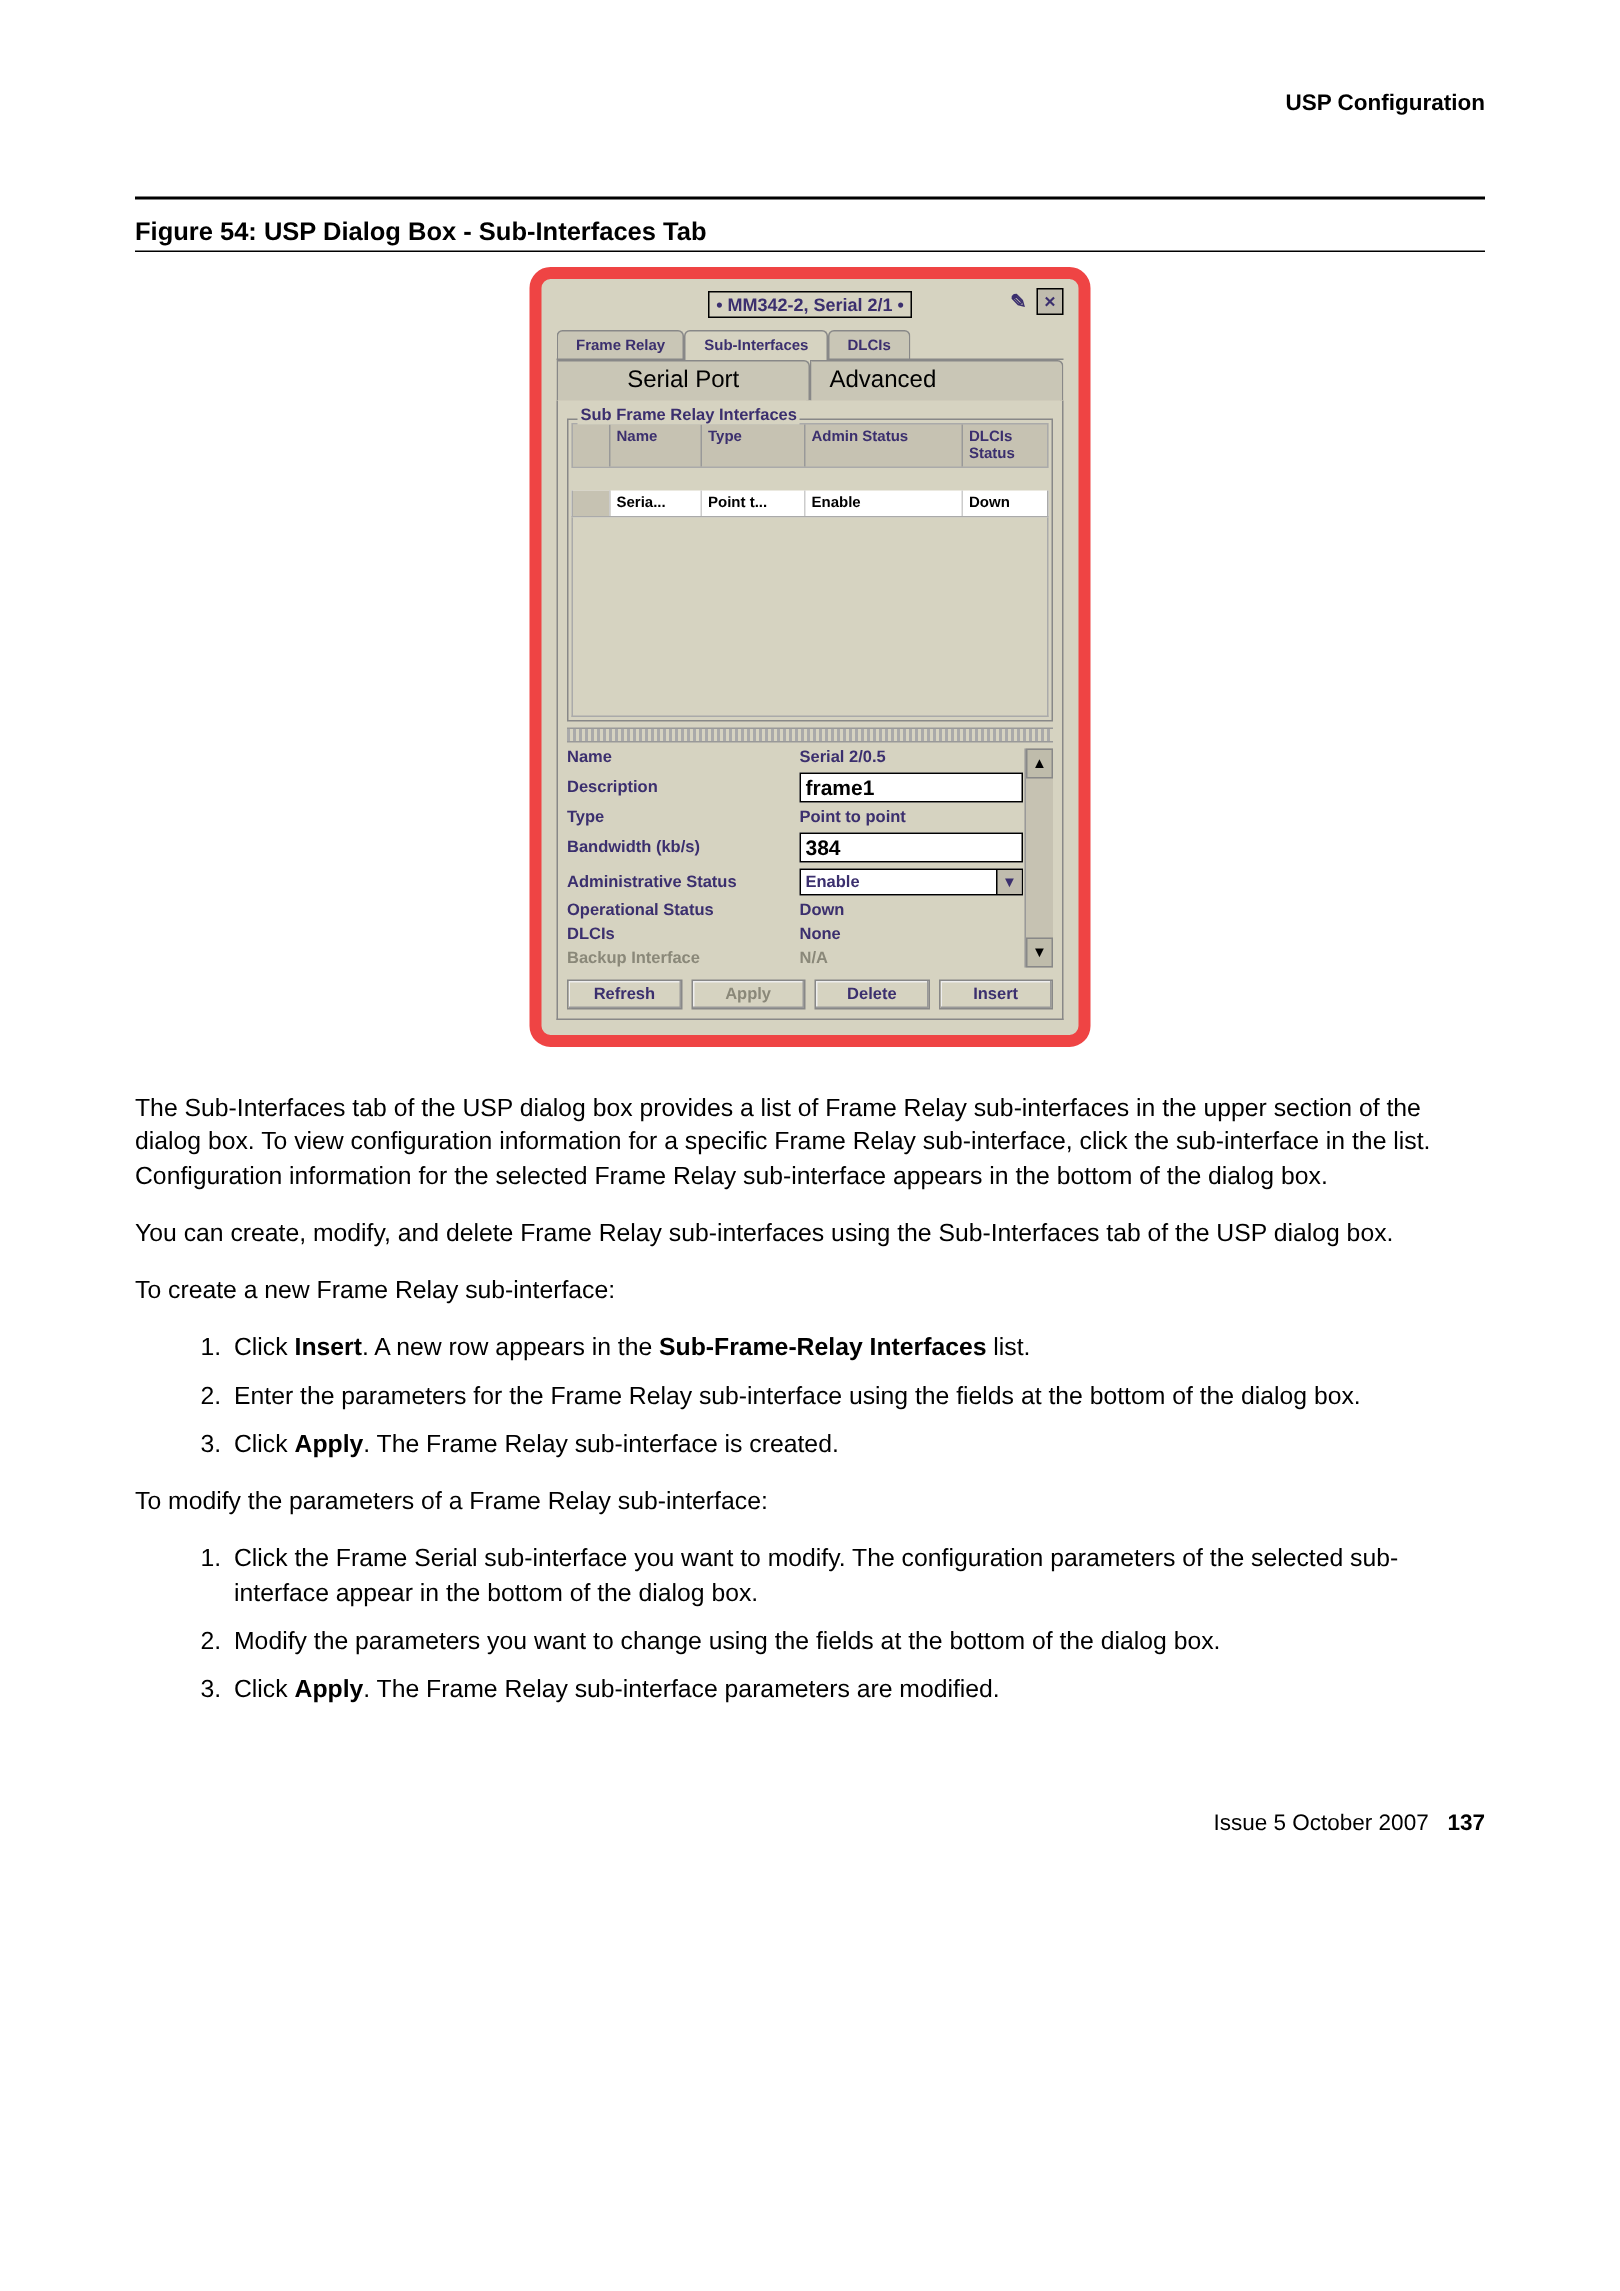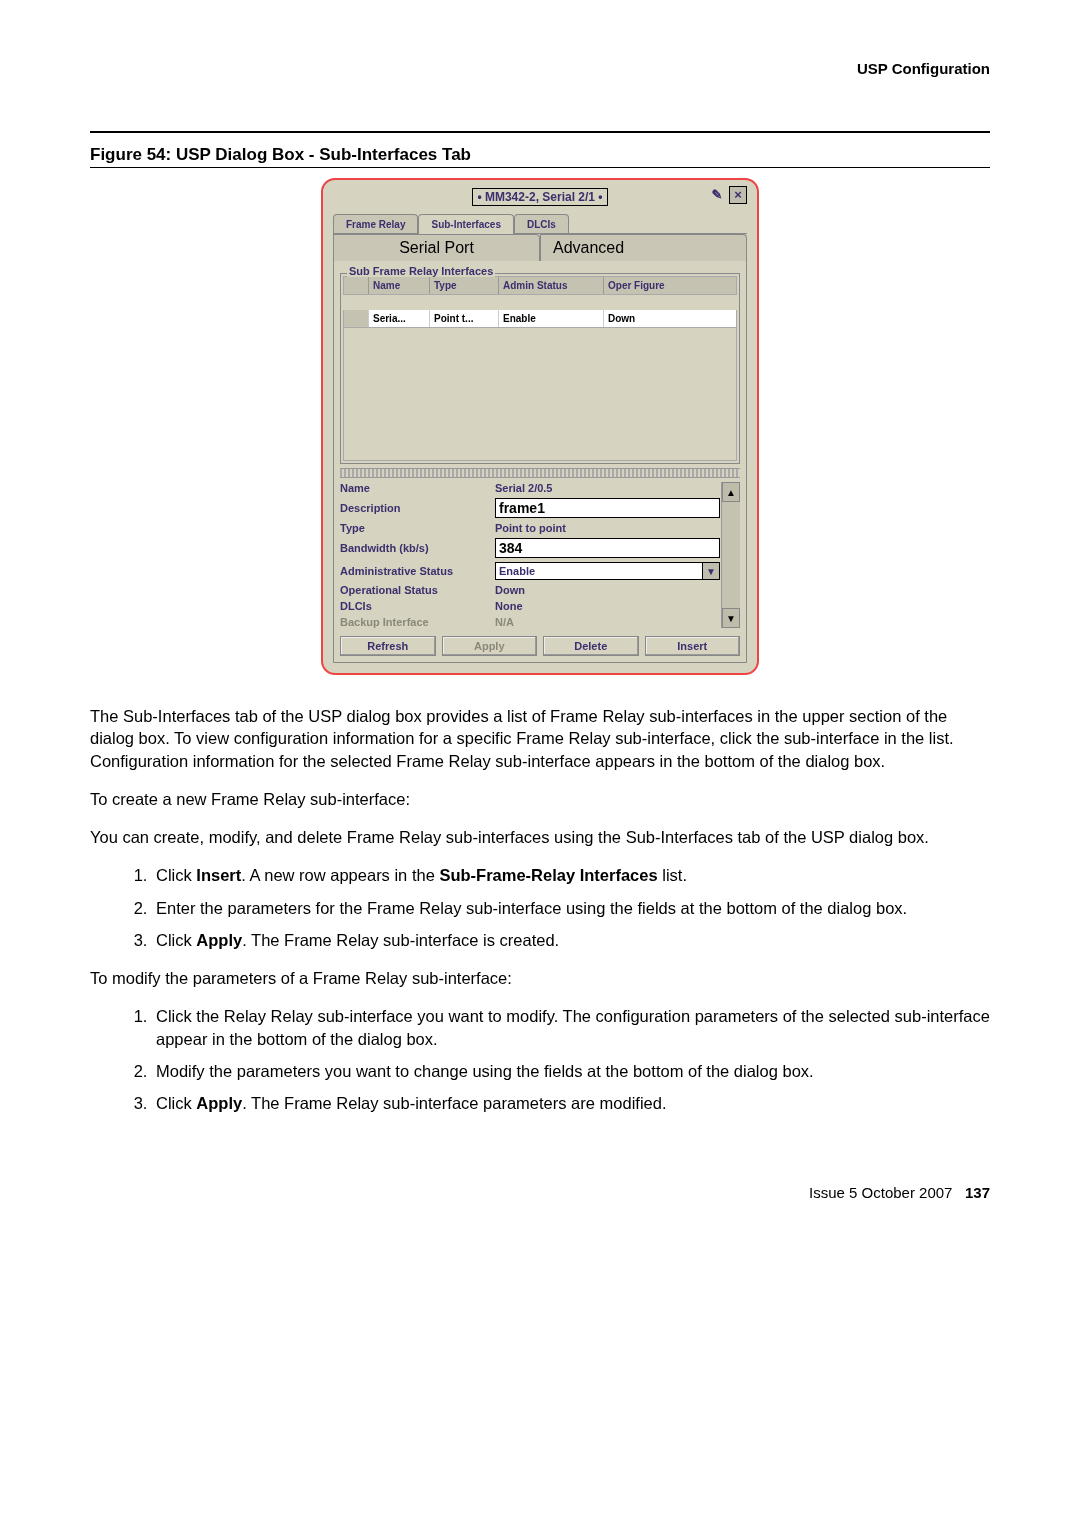--- a/index.html
+++ b/index.html
@@ -31,22 +31,22 @@
     margin: 12px 0 2px 0;
   }
   .dialog-wrap {
     display: flex;
     justify-content: center;
     margin: 10px 0 30px 0;
   }
 
   
   .dialog {
-    width: 438px;
-    border: 2px solid #ef4444;
+    width: 374px;
+    border: 8px solid #ef4444;
     border-radius: 14px;
     background: #d6d3c1;
     position: relative;
     padding: 8px 10px 10px 10px;
     box-sizing: border-box;
     font-family: Verdana, Arial, sans-serif;
   }
   .title-row {
     display: flex;
     justify-content: center;
@@ -306,21 +306,21 @@
       </div>
 
       <div class="tab-pane">
         <div class="group-box">
           <span class="group-label">Sub Frame Relay Interfaces</span>
           <div class="grid-head">
             <div class="cell c-sel"></div>
             <div class="cell c-name">Name</div>
             <div class="cell c-type">Type</div>
             <div class="cell c-adm">Admin Status</div>
-            <div class="cell c-oper">Oper Figure</div>
+            <div class="cell c-oper">DLCIs Status</div>
           </div>
           <div class="grid-row">
             <div class="cell c-sel"></div>
             <div class="cell c-name">Seria...</div>
             <div class="cell c-type">Point t...</div>
             <div class="cell c-adm">Enable</div>
             <div class="cell c-oper">Down</div>
           </div>
           <div class="grid-empty"></div>
         </div>
@@ -376,37 +376,37 @@
           <div class="btn">Refresh</div>
           <div class="btn dim">Apply</div>
           <div class="btn">Delete</div>
           <div class="btn">Insert</div>
         </div>
       </div>
     </div>
   </div>
 
   <p class="body">The Sub-Interfaces tab of the USP dialog box provides a list of Frame Relay sub-interfaces in the upper section of the dialog box. To view configuration information for a specific Frame Relay sub-interface, click the sub-interface in the list. Configuration information for the selected Frame Relay sub-interface appears in the bottom of the dialog box.</p>
+  <p class="body">You can create, modify, and delete Frame Relay sub-interfaces using the Sub-Interfaces tab of the USP dialog box.</p>
   <p class="body">To create a new Frame Relay sub-interface:</p>
-  <p class="body">You can create, modify, and delete Frame Relay sub-interfaces using the Sub-Interfaces tab of the USP dialog box.</p>
 
   <ol class="numlist">
     <li>
       <span>Click </span><b>Insert</b><span>. A new row appears in the </span><b>Sub-Frame-Relay Interfaces</b><span> list.</span>
     </li>
     <li>Enter the parameters for the Frame Relay sub-interface using the fields at the bottom of the dialog box.</li>
     <li>
       <span>Click </span><b>Apply</b><span>. The Frame Relay sub-interface is created.</span>
     </li>
   </ol>
 
   <p class="body">To modify the parameters of a Frame Relay sub-interface:</p>
 
   <ol class="numlist">
-    <li>Click the Relay Relay sub-interface you want to modify. The configuration parameters of the selected sub-interface appear in the bottom of the dialog box.</li>
+    <li>Click the Frame Serial sub-interface you want to modify. The configuration parameters of the selected sub-interface appear in the bottom of the dialog box.</li>
     <li>Modify the parameters you want to change using the fields at the bottom of the dialog box.</li>
     <li>
       <span>Click </span><b>Apply</b><span>. The Frame Relay sub-interface parameters are modified.</span>
     </li>
   </ol>
 
   <div class="footer">
     <span>Issue 5  October 2007</span>&nbsp;&nbsp;&nbsp;<b>137</b>
   </div>
 </div>

